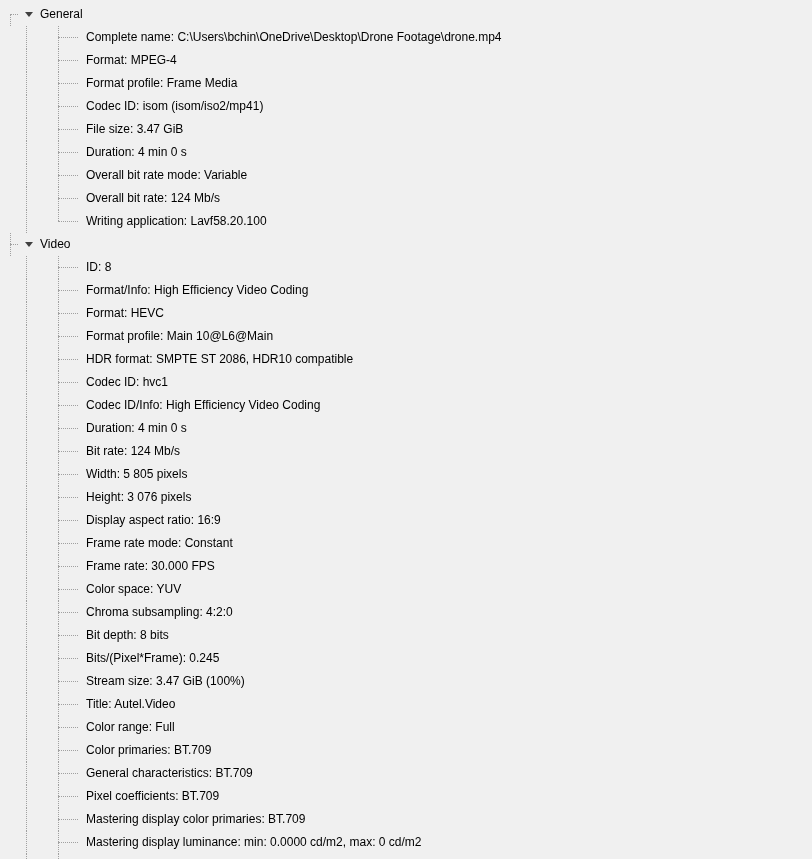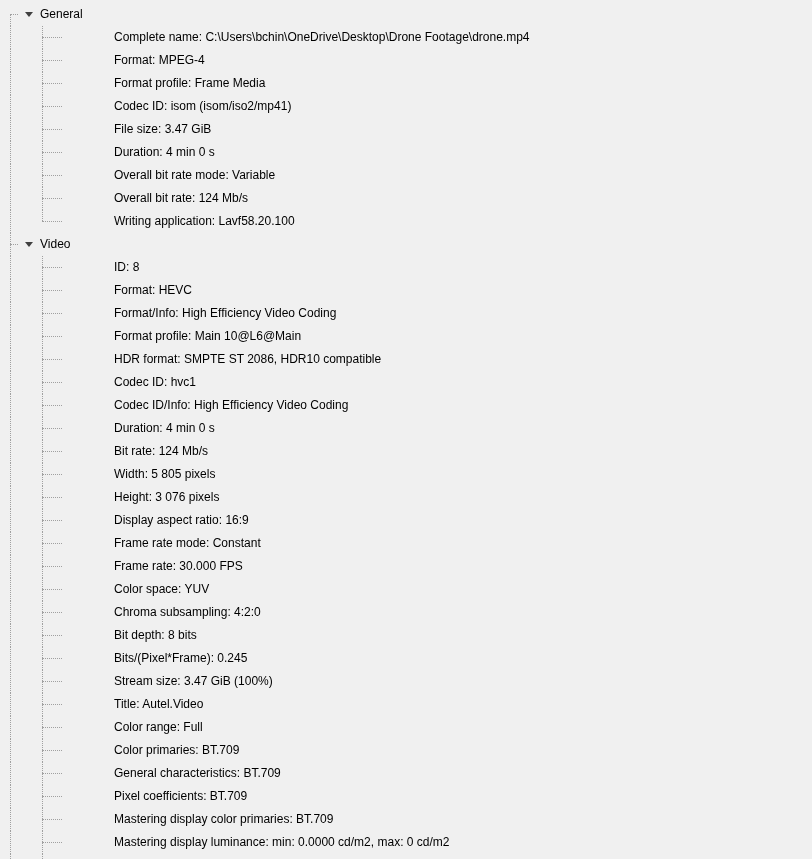--- a/index.html
+++ b/index.html
@@ -25,22 +25,21 @@
     height: 14px;
     display: inline-flex;
     align-items: center;
     justify-content: center;
     margin-right: 4px;
     flex-shrink: 0;
   }
   .expander svg { display: block; }
   .node-label { color: #000; }
   .child-node {
-    padding-left: 0;
-    gap: 44px;
+    padding-left: 16px;
   }
   .tree-lines {
     position: relative;
     display: inline-block;
     height: 23px;
     flex-shrink: 0;
   }
   .line-vert {
     position: absolute;
     border-left: 1px dotted #a0a0a0;
@@ -160,29 +159,29 @@
         <span class="line-horz" style="left: 42px; width: 20px;"></span>
       </span>
       <span class="node-label">ID: 8</span>
     </div>
     <div class="node child-node">
       <span class="tree-lines" style="width: 70px;">
         <span class="line-vert" style="left: 10px;"></span>
         <span class="line-vert" style="left: 42px;"></span>
         <span class="line-horz" style="left: 42px; width: 20px;"></span>
       </span>
+      <span class="node-label">Format/Info: High Efficiency Video Coding</span>
+    </div>
+    <div class="node child-node">
+      <span class="tree-lines" style="width: 70px;">
+        <span class="line-vert" style="left: 10px;"></span>
+        <span class="line-vert" style="left: 42px;"></span>
+        <span class="line-horz" style="left: 42px; width: 20px;"></span>
+      </span>
       <span class="node-label">Format: HEVC</span>
-    </div>
-    <div class="node child-node">
-      <span class="tree-lines" style="width: 70px;">
-        <span class="line-vert" style="left: 10px;"></span>
-        <span class="line-vert" style="left: 42px;"></span>
-        <span class="line-horz" style="left: 42px; width: 20px;"></span>
-      </span>
-      <span class="node-label">Format/Info: High Efficiency Video Coding</span>
     </div>
     <div class="node child-node">
       <span class="tree-lines" style="width: 70px;">
         <span class="line-vert" style="left: 10px;"></span>
         <span class="line-vert" style="left: 42px;"></span>
         <span class="line-horz" style="left: 42px; width: 20px;"></span>
       </span>
       <span class="node-label">Format profile: Main 10@L6@Main</span>
     </div>
     <div class="node child-node">

